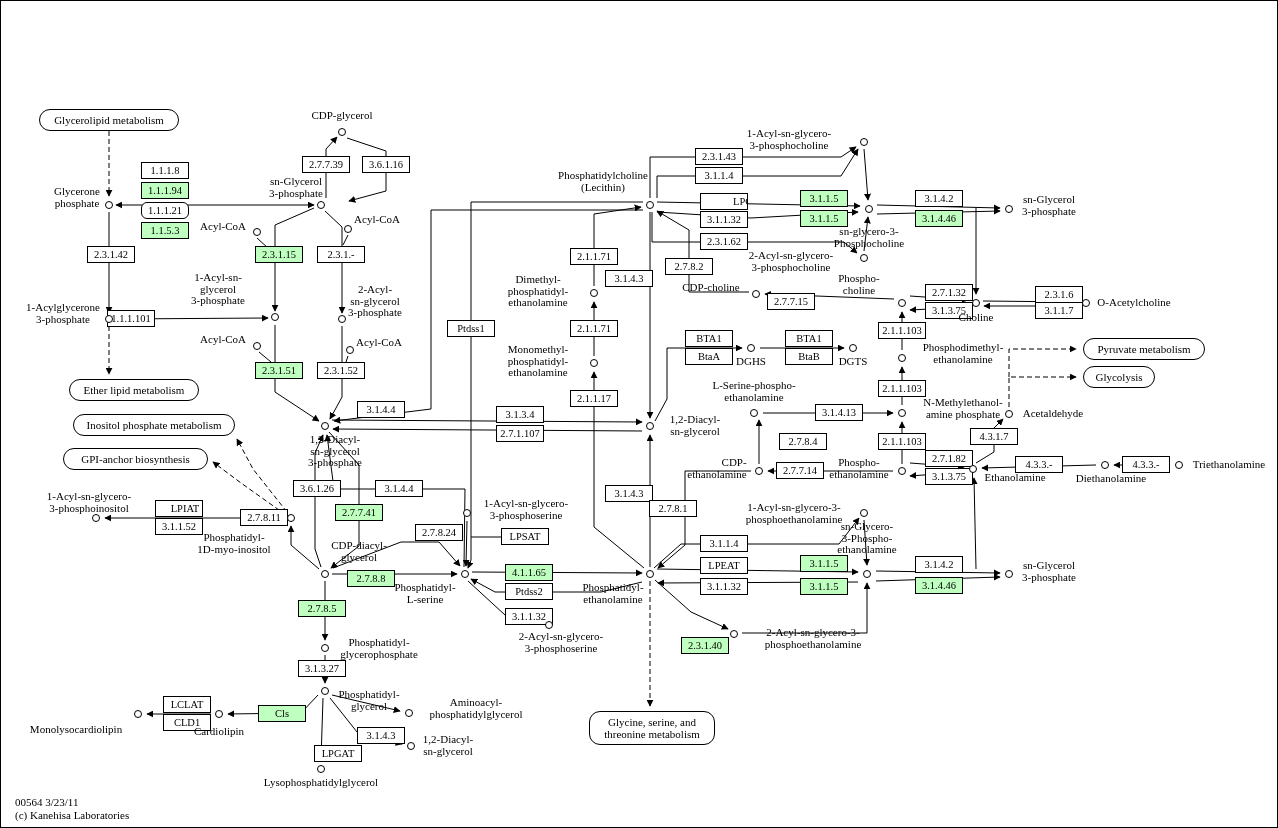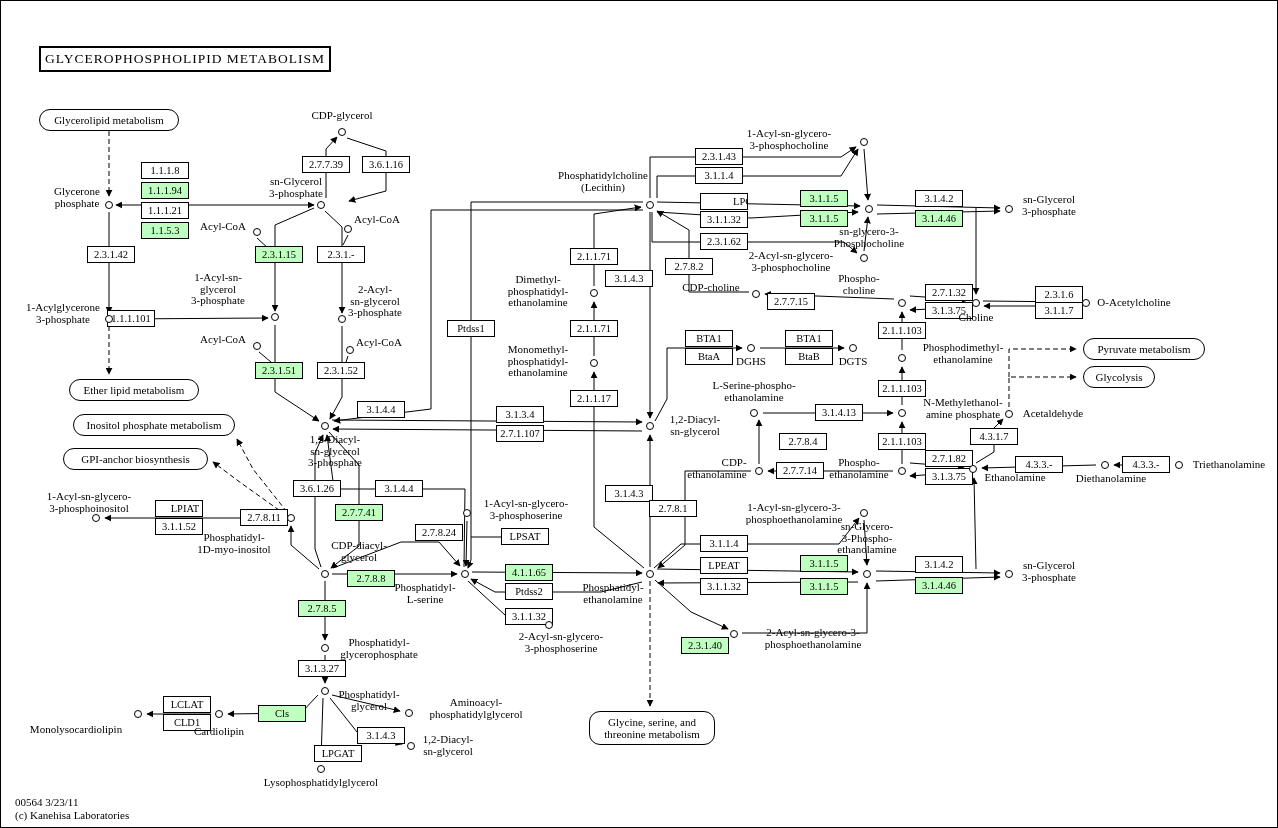--- a/index.html
+++ b/index.html
@@ -112,36 +112,33 @@
       <path d="M108,130 L108,195" marker-end="url(#ar)"></path>
       <path d="M108,325 L108,373" marker-end="url(#ar)"></path>
       <path d="M286,511 L252,468 L236,438" marker-end="url(#ar)"></path>
       <path d="M285,514 L240,482 L212,461" marker-end="url(#ar)"></path>
       <path d="M649,580 L649,705" marker-end="url(#ar)"></path>
       <path d="M1008,406 L1008,376 L1075,376" marker-end="url(#ar)"></path>
       <path d="M1008,376 L1008,348 L1075,348" marker-end="url(#ar)"></path>
     </g>
   </svg>
 
-  <div id="title-box">
-    <span>GLYCEROPHOSPHOLIPID METABOLISM</span>
-  </div>
 
   <div id="layer">
       <div class="plink" style="left: 38px; top: 108px; width: 140px; height: 22px;">Glycerolipid metabolism</div>
       <div class="plink" style="left: 68px; top: 378px; width: 130px; height: 22px;">Ether lipid metabolism</div>
       <div class="plink" style="left: 72px; top: 413px; width: 162px; height: 22px;">Inositol phosphate metabolism</div>
       <div class="plink" style="left: 62px; top: 447px; width: 145px; height: 22px;">GPI-anchor biosynthesis</div>
       <div class="plink" style="left: 1082px; top: 337px; width: 122px; height: 22px;">Pyruvate metabolism</div>
       <div class="plink" style="left: 1082px; top: 365px; width: 72px; height: 22px;">Glycolysis</div>
       <div class="plink" style="left: 588px; top: 710px; width: 126px; height: 34px;">Glycine, serine, and
 threonine metabolism</div>
       <div class="enzyme" style="left: 140px; top: 161px;">1.1.1.8</div>
       <div class="enzyme hl" style="left: 140px; top: 181px;">1.1.1.94</div>
-      <div class="enzyme" style="left: 140px; top: 201px;">1.1.1.21</div>
+      <div class="enzyme" style="left: 140px; top: 201px; border-radius: 6px;">1.1.1.21</div>
       <div class="enzyme hl" style="left: 140px; top: 221px;">1.1.5.3</div>
       <div class="enzyme" style="left: 86px; top: 245px;">2.3.1.42</div>
       <div class="enzyme" style="left: 106px; top: 309px;">1.1.1.101</div>
       <div class="enzyme" style="left: 301px; top: 155px;">2.7.7.39</div>
       <div class="enzyme" style="left: 361px; top: 155px;">3.6.1.16</div>
       <div class="enzyme hl" style="left: 254px; top: 245px;">2.3.1.15</div>
       <div class="enzyme" style="left: 316px; top: 245px;">2.3.1.-</div>
       <div class="enzyme hl" style="left: 254px; top: 361px;">2.3.1.51</div>
       <div class="enzyme" style="left: 316px; top: 361px;">2.3.1.52</div>
       <div class="enzyme" style="left: 446px; top: 319px;">Ptdss1</div>

